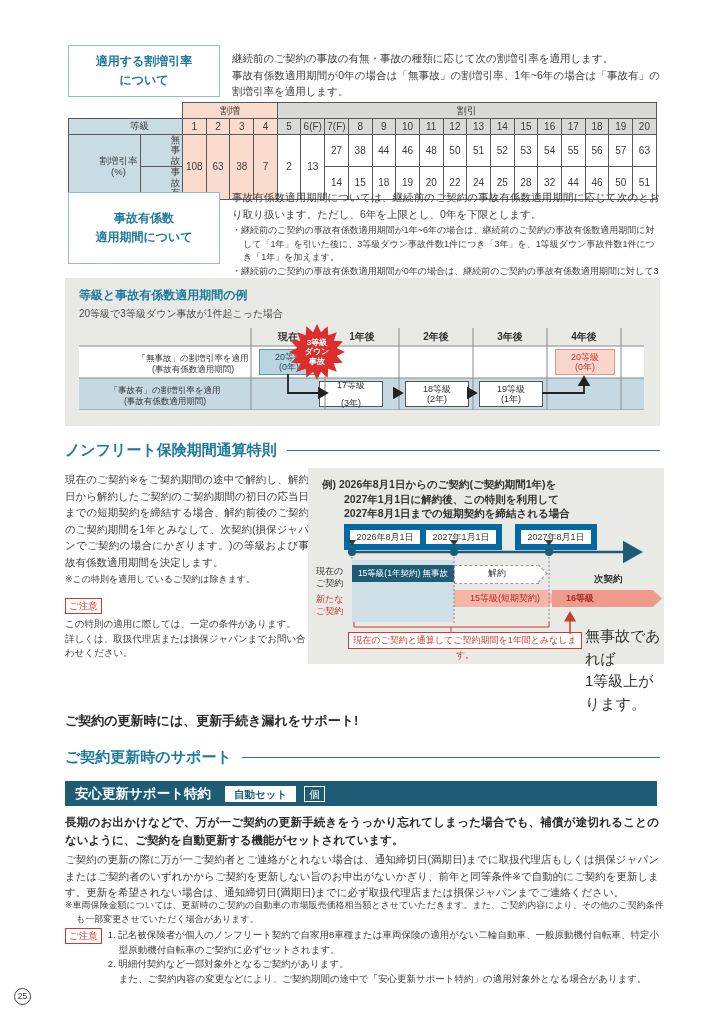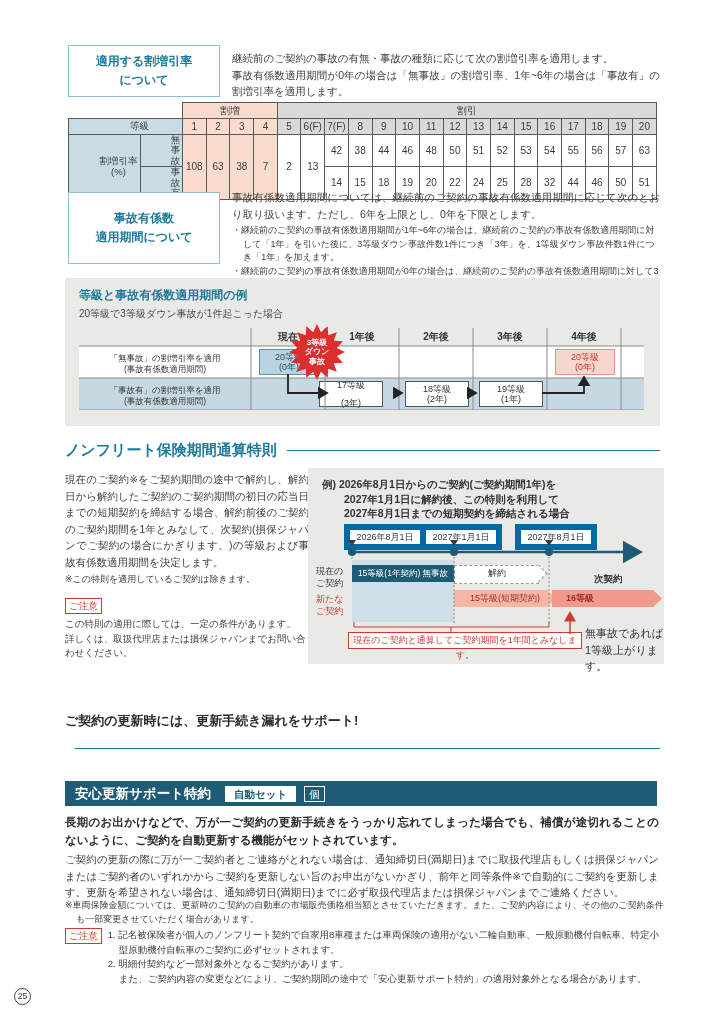--- a/index.html
+++ b/index.html
@@ -67,21 +67,21 @@
              border:1px dashed #999;border-right:none;font-size:9px;line-height:15px;text-align:center;color:#333;z-index:2;}
   .canceltip{position:absolute;left:224px;top:99px;width:12px;height:12px;background:#fff;
              border-top:1px dashed #999;border-right:1px dashed #999;transform:rotate(45deg);z-index:2;}
   .parrow{position:absolute;top:122px;height:17px;font-size:9px;line-height:17px;color:#a32f26;z-index:2;
           clip-path:polygon(0 0,calc(100% - 9px) 0,100% 50%,calc(100% - 9px) 100%,0 100%);}
   .parrow.short{left:146px;width:102px;background:#f6b5a7;text-align:center;}
   .parrow.next{left:244px;width:96px;background:#f09a8c;padding-left:14px;font-weight:600;}
   .nextlabel{position:absolute;left:286px;top:105px;font-size:9.5px;font-weight:600;color:#333;z-index:2;}
   .redbox{position:absolute;left:40px;top:164px;width:232px;height:15px;background:#fff;border:1px solid #cc3b30;
           color:#cc3b30;font-size:9px;line-height:15px;text-align:center;z-index:2;}
-  .upnote{position:absolute;left:277px;top:157px;font-size:11px;line-height:1.5;color:#333;z-index:2;}
+  .upnote{position:absolute;left:277px;top:157px;font-size:15px;line-height:1.5;color:#333;z-index:2;}
 
   
   .headline{font-size:13px;font-weight:bold;color:#2b2b2b;}
   .banner{background:#1d5c74;color:#fff;display:flex;align-items:center;height:25px;padding-left:10px;}
   .banner .btitle{font-size:13.5px;font-weight:bold;}
   .badge-auto{background:#fff;color:#1d5c74;font-size:10.5px;font-weight:bold;padding:1px 9px;margin-left:14px;line-height:14px;}
   .badge-ind{border:1px solid #fff;color:#fff;font-size:10.5px;padding:0 4px;margin-left:8px;line-height:14px;}
   .lead{font-size:11.5px;font-weight:bold;line-height:1.6;color:#2b2b2b;text-align:justify;}
   .pgnum{position:absolute;left:14px;top:988px;width:15px;height:15px;border:1.5px solid #444;border-radius:50%;
          font-size:8.5px;line-height:15px;text-align:center;color:#333;}
@@ -158,21 +158,21 @@
           </tr>
           <tr class="vals">
             <td class="blue" colspan="1" rowspan="2">割増引率(%)</td>
             <td class="blue">無事故</td>
             <td class="pink" colspan="1" rowspan="2">108</td>
             <td class="pink" colspan="1" rowspan="2">63</td>
             <td class="pink" colspan="1" rowspan="2">38</td>
             <td class="pink" colspan="1" rowspan="2">7</td>
             <td class="val" colspan="1" rowspan="2">2</td>
             <td class="val" colspan="1" rowspan="2">13</td>
-            <td class="val">42</td>
+            <td class="val">27</td>
             <td class="val">38</td>
             <td class="val">44</td>
             <td class="val">46</td>
             <td class="val">48</td>
             <td class="val">50</td>
             <td class="val">51</td>
             <td class="val">52</td>
             <td class="val">53</td>
             <td class="val">54</td>
             <td class="val">55</td>
@@ -218,21 +218,21 @@
     <div class="diag">
       <div class="rowbg1"></div>
       <div class="rowbg2"></div>
 
       <div class="colhead" style="left:172px;">現在</div>
       <div class="colhead" style="left:246px;">1年後</div>
       <div class="colhead" style="left:320px;">2年後</div>
       <div class="colhead" style="left:394px;">3年後</div>
       <div class="colhead" style="left:468px;">4年後</div>
 
-      <div class="rlabel" style="top:25px;">
+      <div class="rlabel" style="top:25px;padding-left:28px;">
         <div>「無事故」の割増引率を適用</div>
         <div>(事故有係数適用期間)</div>
       </div>
       <div class="rlabel" style="top:57px;">
         <div>「事故有」の割増引率を適用</div>
         <div>(事故有係数適用期間)</div>
       </div>
 
       <div class="gbox start" style="left:180px;top:21px;">
         <span>20等級</span>
@@ -363,20 +363,21 @@
         <polyline points="46,154 46,159 241,159 241,154"></polyline>
         <line x1="143" y1="159" x2="143" y2="164"></line>
       </g>
       <line x1="262" y1="166" x2="262" y2="146" stroke="#cc3b30" stroke-width="1.5" marker-end="url(#ahr)"></line>
     </svg>
   </div>
 
   <div class="abs headline" style="left:65px;top:712px;">ご契約の更新時には、更新手続き漏れをサポート!</div>
 
   <div class="abs sechead" style="left:65px;top:748px;width:595px;">
+    <span>ご契約更新時のサポート</span>
     <span class="rule"></span>
   </div>
 
   <div class="abs banner" style="left:65px;top:781px;width:582px;">
     <span class="btitle">安心更新サポート特約</span>
     <span class="badge-auto">自動セット</span>
     <span class="badge-ind">個</span>
   </div>
 
   <div class="abs lead" style="left:65px;top:813px;width:594px;">長期のお出かけなどで、万が一ご契約の更新手続きをうっかり忘れてしまった場合でも、補償が途切れることのないように、ご契約を自動更新する機能がセットされています。</div>

